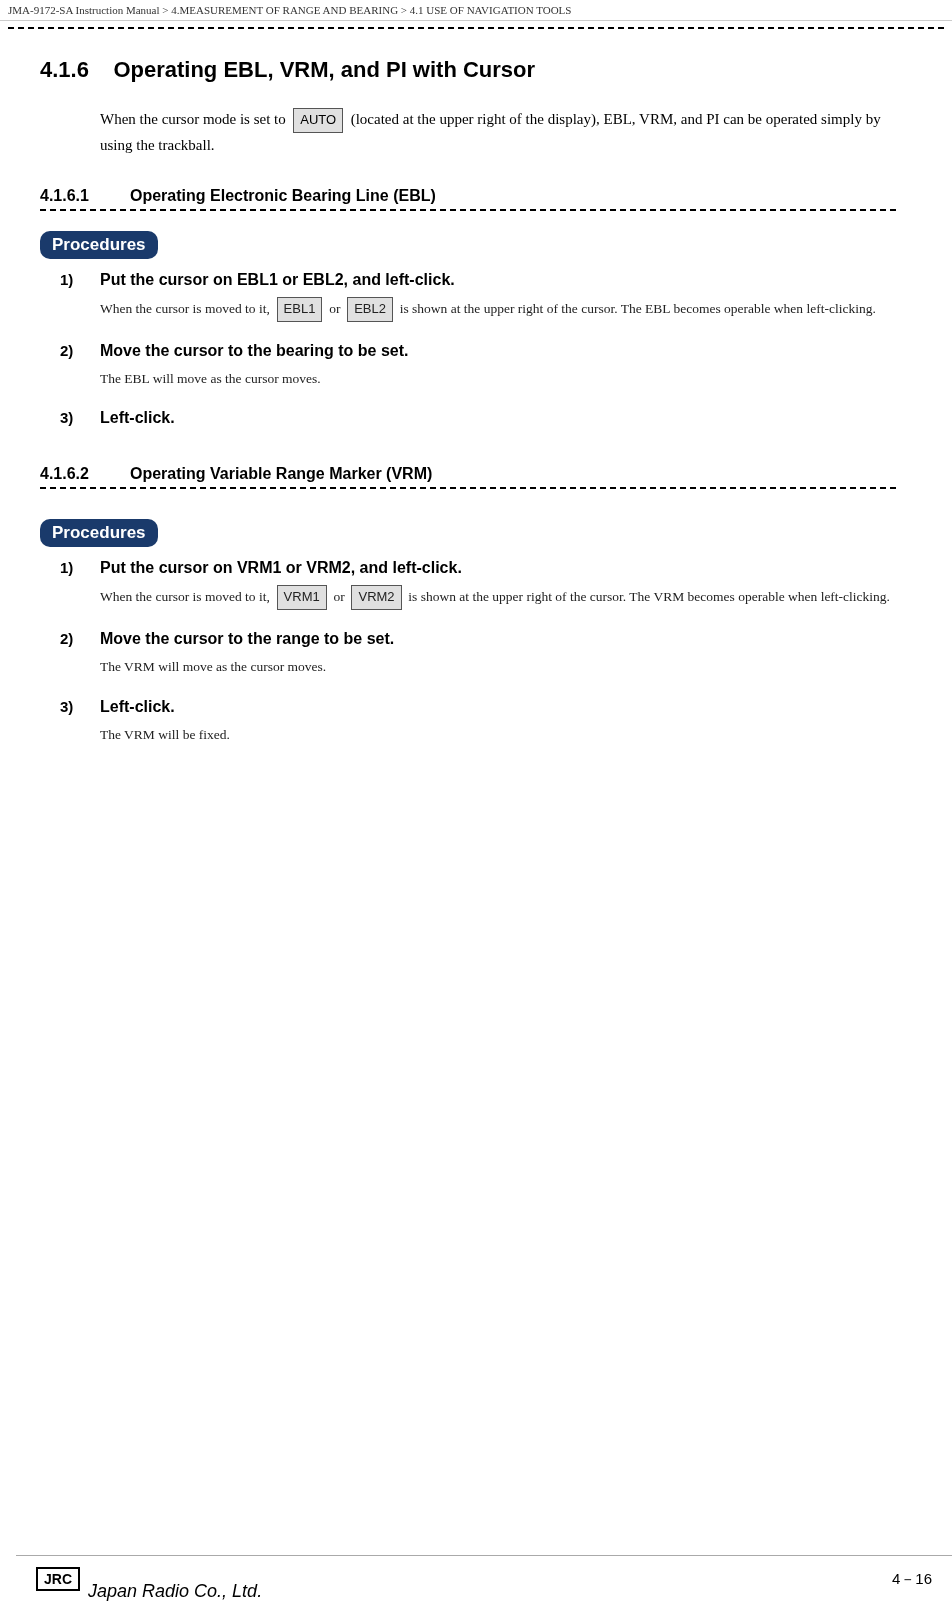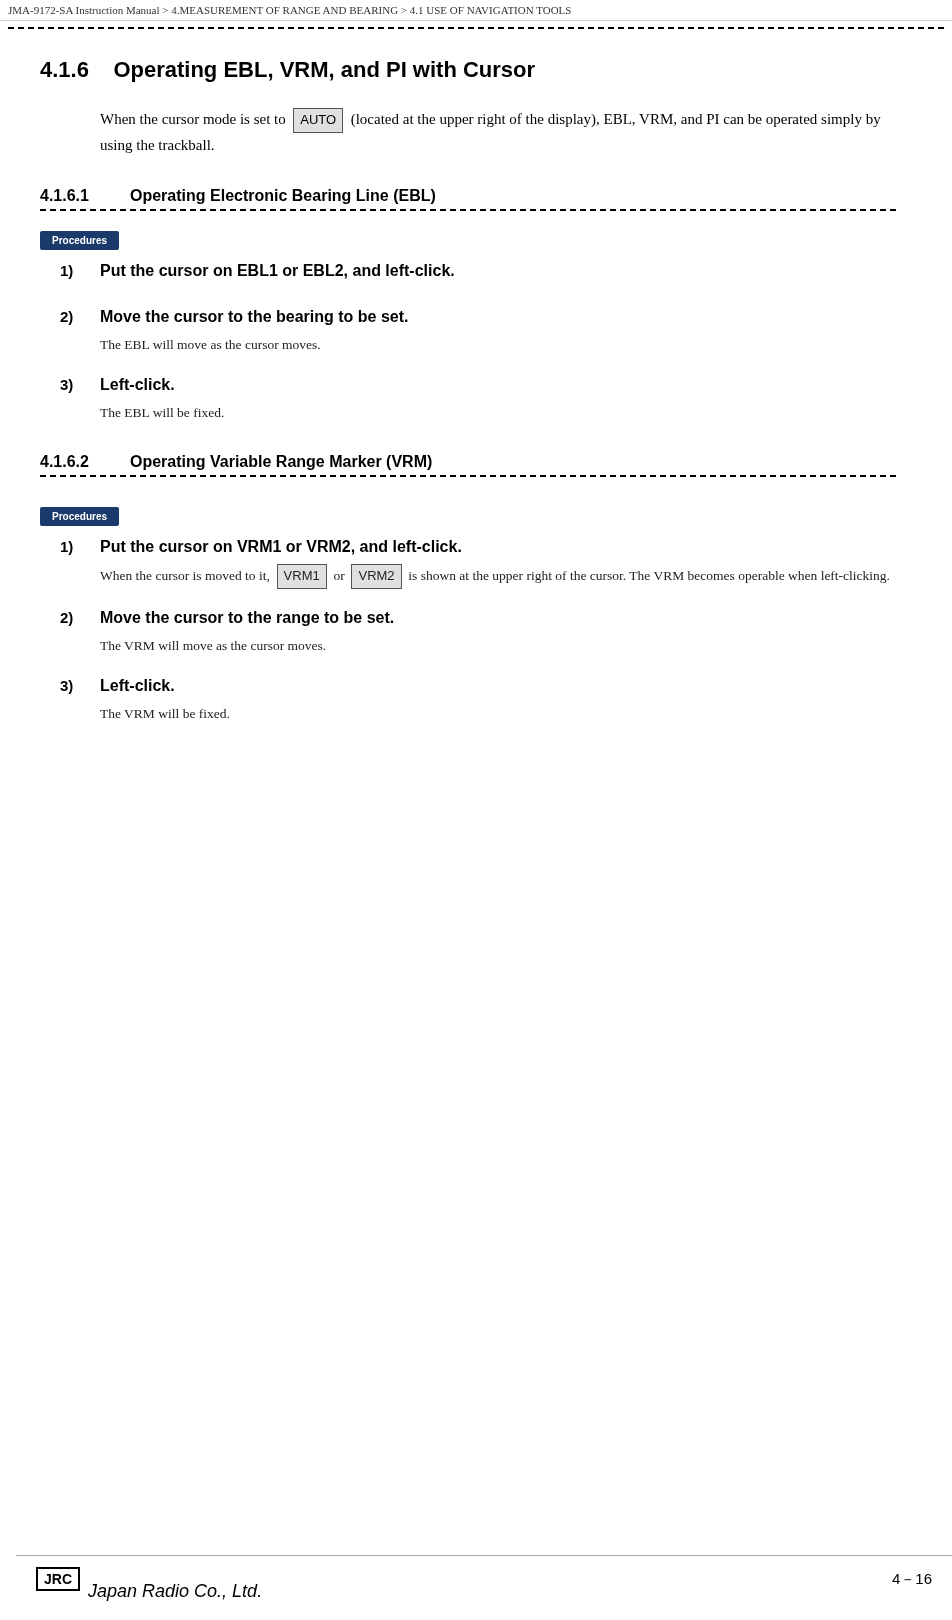--- a/index.html
+++ b/index.html
@@ -79,25 +79,25 @@
       min-width: 90px;
       display: inline-block;
     }
 
     
     .procedures-badge {
       display: inline-block;
       background: #1a3a6b;
       color: #fff;
       font-family: sans-serif;
-      font-size: 10px;
+      font-size: 17px;
       font-weight: bold;
       padding: 4px 12px;
       margin: 10px 0 12px 0;
-      border-radius: 2px;
+      border-radius: 10px;
     }
 
     
     .step {
       display: flex;
       margin-bottom: 16px;
       margin-left: 20px;
     }
 
     .step-num {
@@ -203,20 +203,27 @@
     <span>Procedures</span>
   </div>
 
   
   <div class="step">
     <div class="step-num">
       <span>1)</span>
     </div>
     <div class="step-content">
       <div class="step-title">Put the cursor on EBL1 or EBL2, and left-click.</div>
+      <div class="step-desc">
+        <span>When the cursor is moved to it,</span>&nbsp;
+        <span class="box-label">EBL1</span>&nbsp;
+        <span>or</span>&nbsp;
+        <span class="box-label">EBL2</span>&nbsp;
+        <span>is shown at the upper right of the cursor. The EBL becomes operable when left-clicking.</span>
+      </div>
     </div>
   </div>
 
   
   <div class="step mt-20">
     <div class="step-num">
       <span>2)</span>
     </div>
     <div class="step-content">
       <div class="step-title">Move the cursor to the bearing to be set.</div>
@@ -224,21 +231,20 @@
     </div>
   </div>
 
   
   <div class="step mt-20">
     <div class="step-num">
       <span>3)</span>
     </div>
     <div class="step-content">
       <div class="step-title">Left-click.</div>
-      <div class="step-desc">The EBL will be fixed.</div>
     </div>
   </div>
 
   
   <div class="subsection-title mt-30">
     <span class="sec-num">4.1.6.2</span>
     <span>Operating Variable Range Marker (VRM)</span>
   </div>
 
   

